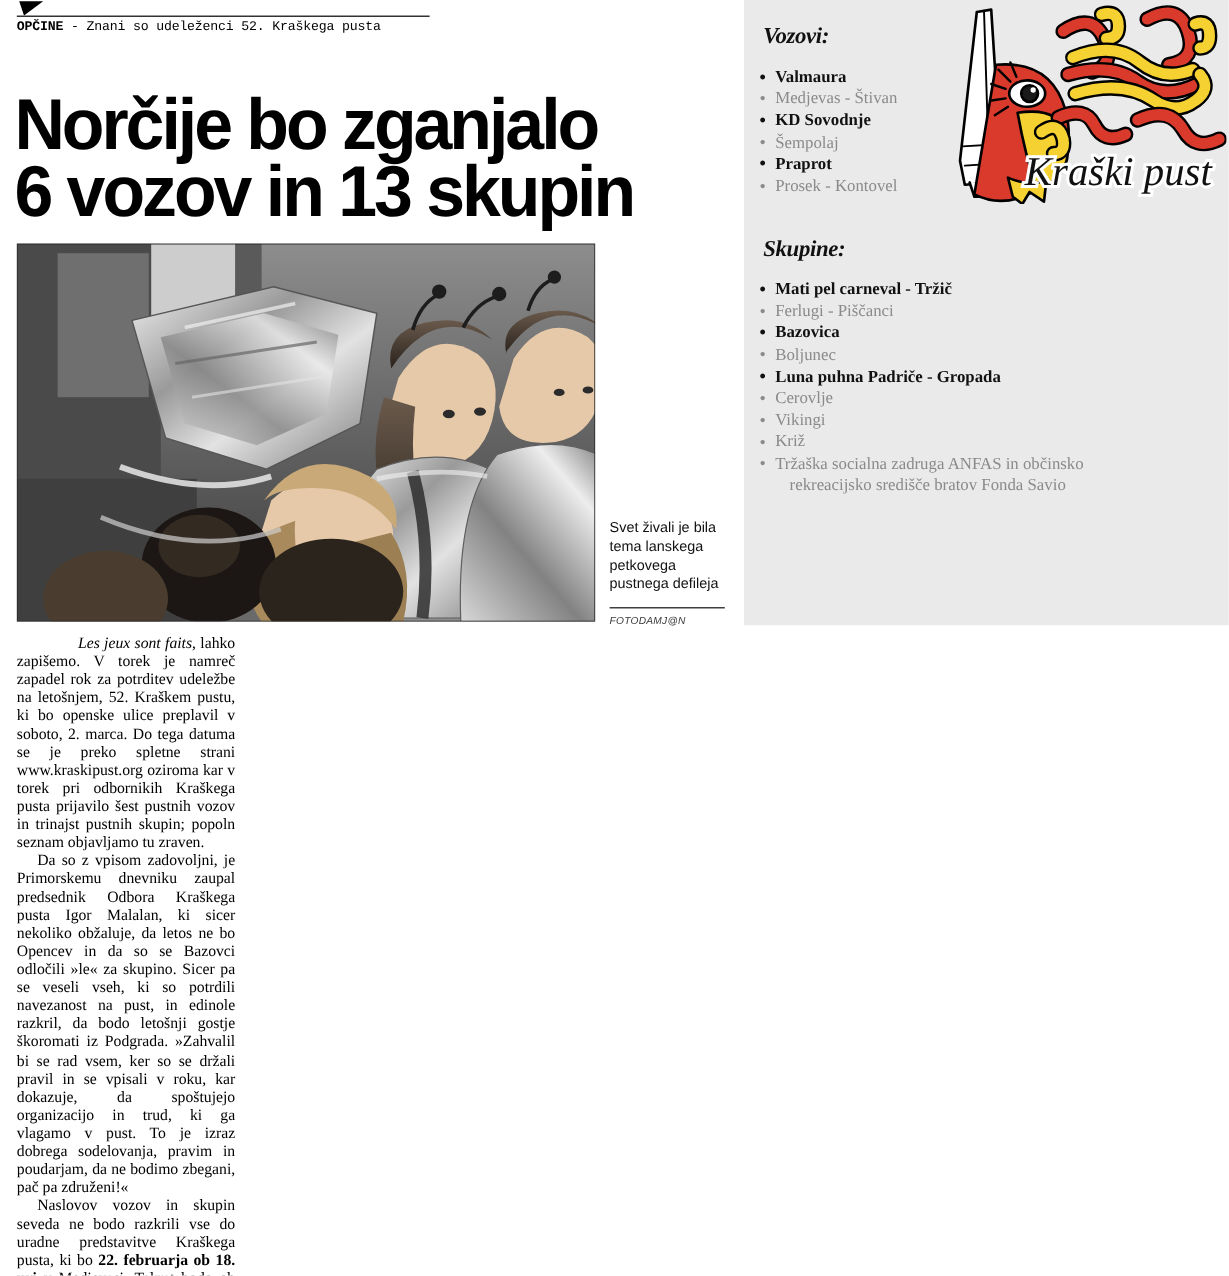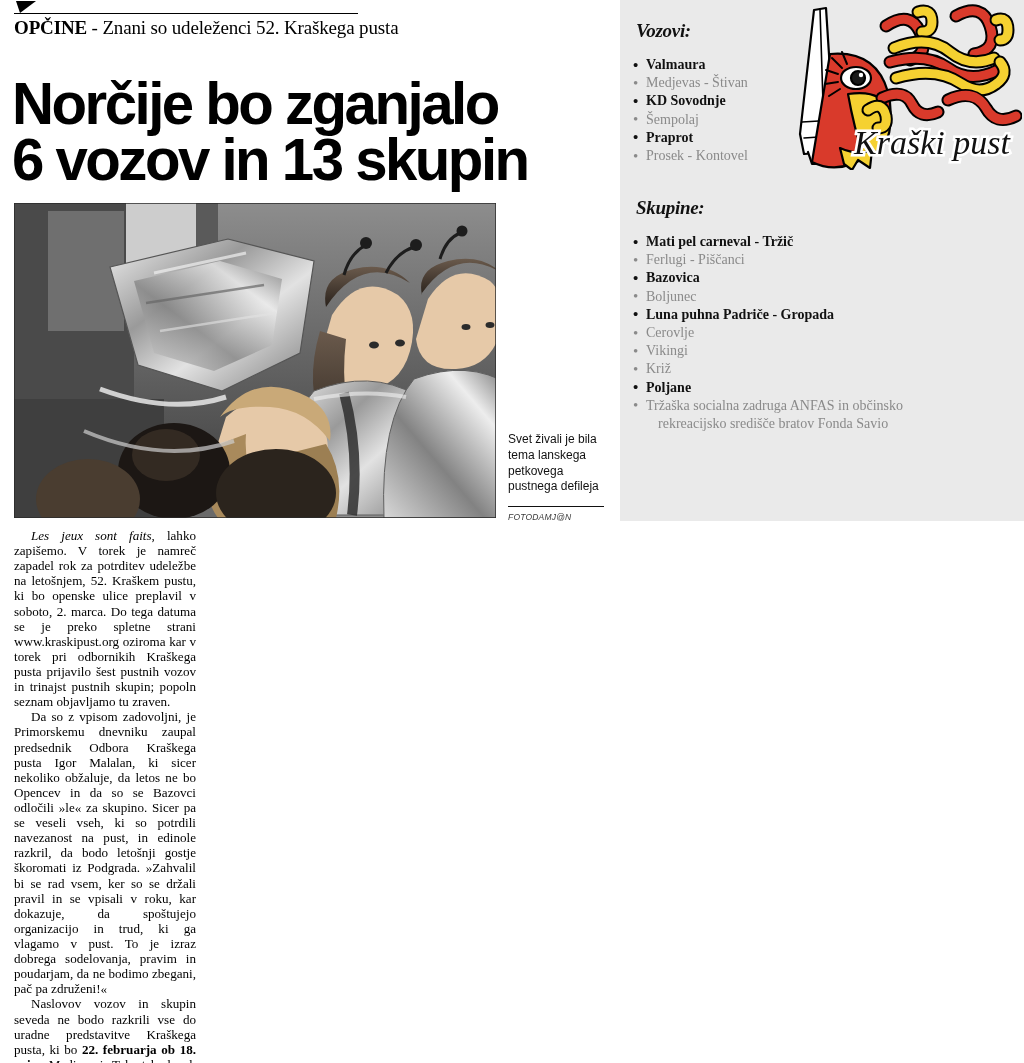--- a/index.html
+++ b/index.html
@@ -35,22 +35,22 @@
     position: absolute;
     left: 14px; top: 13px;
     width: 344px; height: 0;
     border-top: 1.6px solid #000;
   }
 
   #kicker {
     position: absolute;
     left: 14px; top: 17px;
     width: 590px;
-    font-family: Liberation Serif, serif;
-    font-size: 19px;
+    font-family: Liberation Mono, monospace;
+    font-size: 11px;
     letter-spacing: -0.15px;
     color: #000;
     white-space: nowrap;
   }
   #kicker .kicker-strong { font-weight: bold; }
 
   #headline {
     position: absolute;
     left: 12px; top: 36px;
     width: 600px;
@@ -113,21 +113,21 @@
     line-height: 1.155;
     color: #000;
     text-align: justify;
     hyphens: auto;
   }
   #body-col p {
     margin: 0;
     text-indent: 17px;
   }
   #body-col p.first { text-indent: 17px; }
-  #body-col .lead-italic { font-style: italic; }
+  #body-col .lead-italic { font-style: italic; margin-left: 34px; }
   #body-col .bold { font-weight: bold; }
 
   
   #sidebar {
     position: absolute;
     left: 620px; top: 0;
     width: 404px;
     height: 521px;
     background: #eaeaea;
   }
@@ -389,17 +389,16 @@
 
   <ul class="plist" id="skupine-list">
     <li class="on">Mati pel carneval - Tržič</li>
     <li class="off">Ferlugi - Piščanci</li>
     <li class="on">Bazovica</li>
     <li class="off">Boljunec</li>
     <li class="on">Luna puhna Padriče - Gropada</li>
     <li class="off">Cerovlje</li>
     <li class="off">Vikingi</li>
     <li class="off">Križ</li>
-    <li class="on">Poljane</li>
     <li class="off wrap"><span>Tržaška socialna zadruga ANFAS in občinsko</span><span class="cont">rekreacijsko središče bratov Fonda Savio</span></li>
   </ul>
 
 </div>
 
 </body></html>

